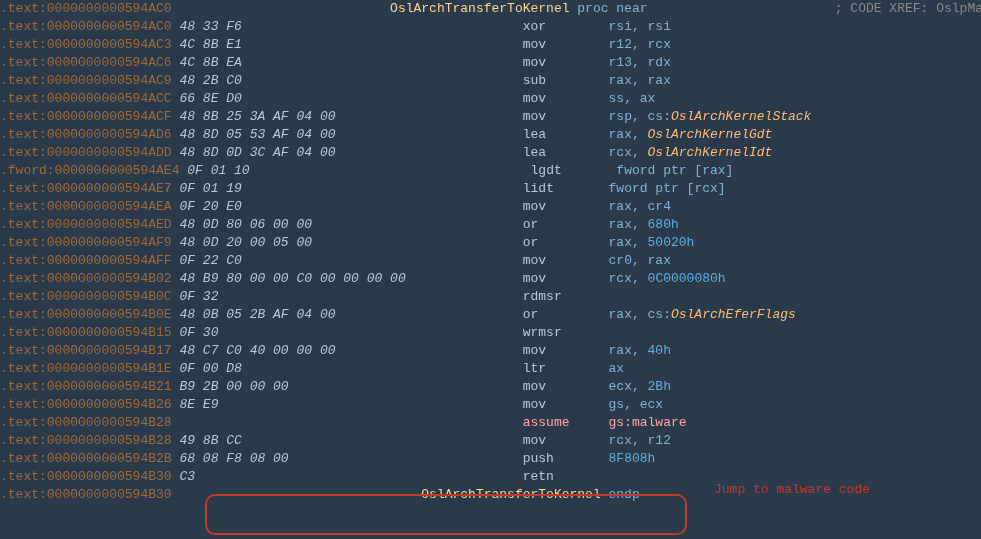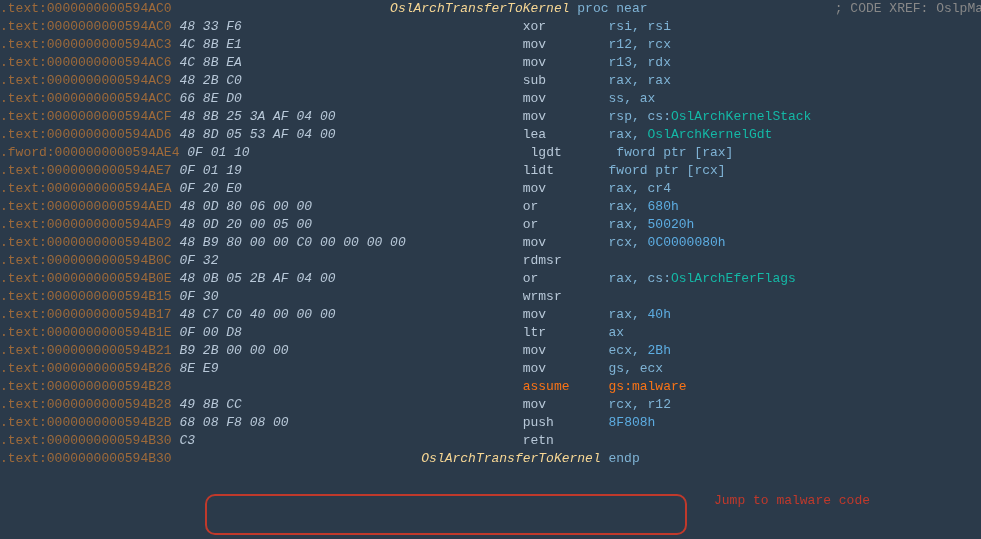--- a/index.html
+++ b/index.html
@@ -26,75 +26,77 @@
       font-style: italic;
     }
     .mnemonic {
       color: #b8c8d8;
       text-align: right;
     }
     .reg {
       color: #7fb3d5;
     }
     .sym {
-      color: #14b8a6;
+      color: #fdba74;
+      font-style: italic;
     }
     .proc {
       color: #f7d794;
-      font-style: italic;
     }
     .keyword {
       color: #7fb3d5;
     }
     .comment {
       color: #888;
     }
     .num {
       color: #5dade2;
     }
     .asmkey {
-      color: #f97316;
+      color: #fca5a5;
     }
     .highlight-box {
       position: absolute;
       border: 2px solid #c0392b;
       border-radius: 10px;
       left: 205px;
       top: 494px;
       width: 478px;
       height: 37px;
       pointer-events: none;
     }
     .annotation {
       position: absolute;
       color: #c0392b;
       font-family: 'Consolas', 'Courier New', monospace;
       font-size: 13px;
       left: 714px;
-      top: 493px;
+      top: 482px;
       pointer-events: none;
     }
   </style>
 </head>
 <body>
 
 <div id="disasm">
     <div class="line"><span class="addr">.text:0000000000594AC0</span>                            <span class="proc">OslArchTransferToKernel</span><span class="keyword"> proc near</span>                        <span class="comment">; CODE XREF: OslpMain+8EC↑p</span></div>
     <div class="line"><span class="addr">.text:0000000000594AC0</span> <span class="bytes">48 33 F6</span>                                    <span class="mnemonic">xor</span>        <span class="reg">rsi, rsi</span></div>
     <div class="line"><span class="addr">.text:0000000000594AC3</span> <span class="bytes">4C 8B E1</span>                                    <span class="mnemonic">mov</span>        <span class="reg">r12, rcx</span></div>
     <div class="line"><span class="addr">.text:0000000000594AC6</span> <span class="bytes">4C 8B EA</span>                                    <span class="mnemonic">mov</span>        <span class="reg">r13, rdx</span></div>
     <div class="line"><span class="addr">.text:0000000000594AC9</span> <span class="bytes">48 2B C0</span>                                    <span class="mnemonic">sub</span>        <span class="reg">rax, rax</span></div>
     <div class="line"><span class="addr">.text:0000000000594ACC</span> <span class="bytes">66 8E D0</span>                                    <span class="mnemonic">mov</span>        <span class="reg">ss, ax</span></div>
     <div class="line"><span class="addr">.text:0000000000594ACF</span> <span class="bytes">48 8B 25 3A AF 04 00</span>                        <span class="mnemonic">mov</span>        <span class="reg">rsp, cs:</span><span class="sym">OslArchKernelStack</span></div>
     <div class="line"><span class="addr">.text:0000000000594AD6</span> <span class="bytes">48 8D 05 53 AF 04 00</span>                        <span class="mnemonic">lea</span>        <span class="reg">rax, </span><span class="sym">OslArchKernelGdt</span></div>
+    <div class="line"><span class="addr">.text:0000000000594ADD</span> <span class="bytes">48 8D 0D 3C AF 04 00</span>                        <span class="mnemonic">lea</span>        <span class="reg">rcx, </span><span class="sym">OslArchKernelIdt</span></div>
     <div class="line"><span class="addr">.fword:0000000000594AE4</span> <span class="bytes">0F 01 10</span>                                    <span class="mnemonic">lgdt</span>       <span class="reg">fword ptr [rax]</span></div>
     <div class="line"><span class="addr">.text:0000000000594AE7</span> <span class="bytes">0F 01 19</span>                                    <span class="mnemonic">lidt</span>       <span class="reg">fword ptr [rcx]</span></div>
     <div class="line"><span class="addr">.text:0000000000594AEA</span> <span class="bytes">0F 20 E0</span>                                    <span class="mnemonic">mov</span>        <span class="reg">rax, cr4</span></div>
     <div class="line"><span class="addr">.text:0000000000594AED</span> <span class="bytes">48 0D 80 06 00 00</span>                           <span class="mnemonic">or</span>         <span class="reg">rax, </span><span class="num">680h</span></div>
     <div class="line"><span class="addr">.text:0000000000594AF9</span> <span class="bytes">48 0D 20 00 05 00</span>                           <span class="mnemonic">or</span>         <span class="reg">rax, </span><span class="num">50020h</span></div>
+    <div class="line"><span class="addr">.text:0000000000594AFF</span> <span class="bytes">0F 22 C0</span>                                    <span class="mnemonic">mov</span>        <span class="reg">cr0, rax</span></div>
     <div class="line"><span class="addr">.text:0000000000594B02</span> <span class="bytes">48 B9 80 00 00 C0 00 00 00 00</span>               <span class="mnemonic">mov</span>        <span class="reg">rcx, </span><span class="num">0C0000080h</span></div>
     <div class="line"><span class="addr">.text:0000000000594B0C</span> <span class="bytes">0F 32</span>                                       <span class="mnemonic">rdmsr</span></div>
     <div class="line"><span class="addr">.text:0000000000594B0E</span> <span class="bytes">48 0B 05 2B AF 04 00</span>                        <span class="mnemonic">or</span>         <span class="reg">rax, cs:</span><span class="sym">OslArchEferFlags</span></div>
     <div class="line"><span class="addr">.text:0000000000594B15</span> <span class="bytes">0F 30</span>                                       <span class="mnemonic">wrmsr</span></div>
     <div class="line"><span class="addr">.text:0000000000594B17</span> <span class="bytes">48 C7 C0 40 00 00 00</span>                        <span class="mnemonic">mov</span>        <span class="reg">rax, </span><span class="num">40h</span></div>
     <div class="line"><span class="addr">.text:0000000000594B1E</span> <span class="bytes">0F 00 D8</span>                                    <span class="mnemonic">ltr</span>        <span class="reg">ax</span></div>
     <div class="line"><span class="addr">.text:0000000000594B21</span> <span class="bytes">B9 2B 00 00 00</span>                              <span class="mnemonic">mov</span>        <span class="reg">ecx, </span><span class="num">2Bh</span></div>
     <div class="line"><span class="addr">.text:0000000000594B26</span> <span class="bytes">8E E9</span>                                       <span class="mnemonic">mov</span>        <span class="reg">gs, ecx</span></div>
     <div class="line"><span class="addr">.text:0000000000594B28</span> <span class="bytes"></span>                                            <span class="asmkey">assume</span>     <span class="asmkey">gs:malware</span></div>
     <div class="line"><span class="addr">.text:0000000000594B28</span> <span class="bytes">49 8B CC</span>                                    <span class="mnemonic">mov</span>        <span class="reg">rcx, r12</span></div>

